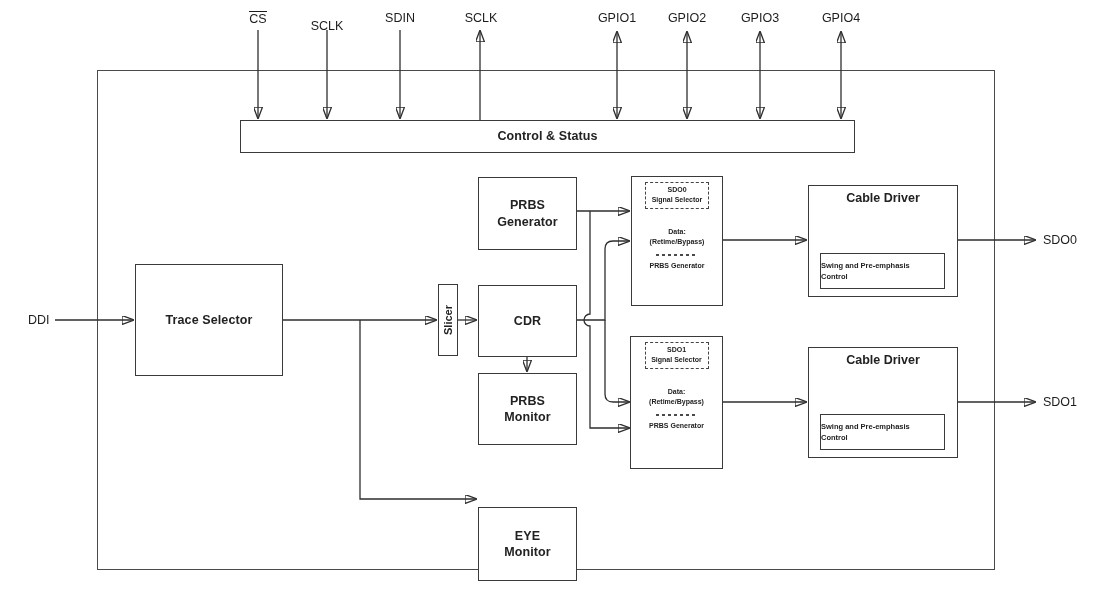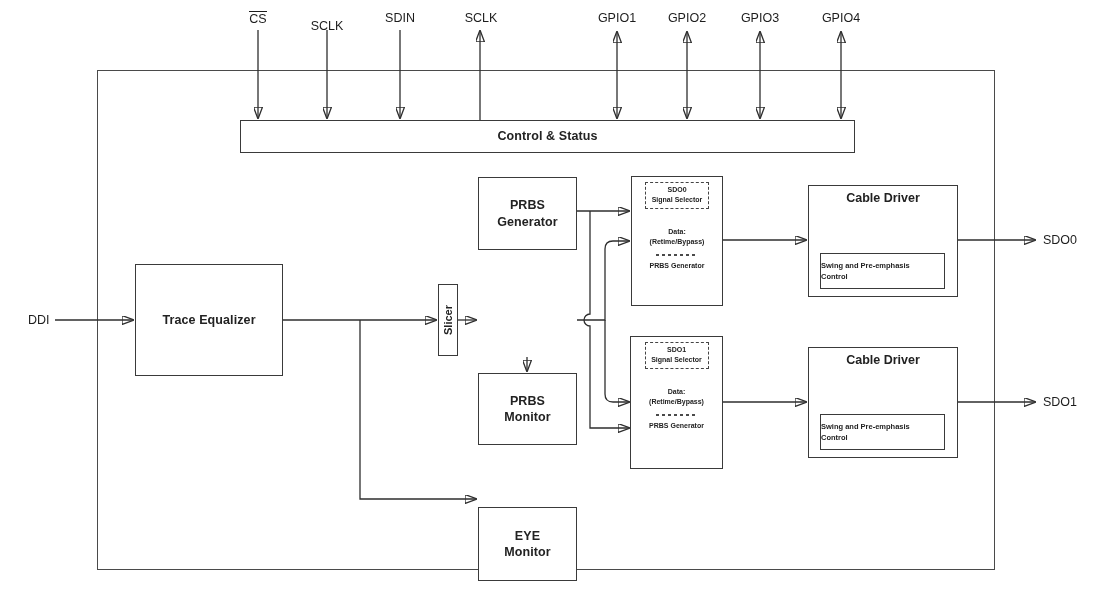--- a/index.html
+++ b/index.html
@@ -153,31 +153,34 @@
 
   <span class="pin-label" style="left:28px; top:313px;">DDI</span>
   <span class="pin-label" style="left:1043px; top:233px;">SDO0</span>
   <span class="pin-label" style="left:1043px; top:395px;">SDO1</span>
 
   <div class="box" style="left:240px; top:120px; width:615px; height:33px;">
     <span class="block-label">Control &amp; Status</span>
   </div>
 
   <div class="box" style="left:135px; top:264px; width:148px; height:112px;">
-    <span class="block-label">Trace Equalizer</span>
+    <span class="block-label">Trace Selector</span>
   </div>
 
   <div class="box slicer-box">
     <span class="slicer-label">Slicer</span>
   </div>
 
   <div class="box" style="left:478px; top:177px; width:99px; height:73px;">
     <span class="block-label"><span>PRBS</span><br><span>Generator</span></span>
   </div>
 
+  <div class="box" style="left:478px; top:285px; width:99px; height:72px;">
+    <span class="block-label">CDR</span>
+  </div>
 
   <div class="box" style="left:478px; top:373px; width:99px; height:72px;">
     <span class="block-label"><span>PRBS</span><br><span>Monitor</span></span>
   </div>
 
   <div class="box" style="left:478px; top:463px; width:99px; height:74px;margin-top:44px;">
     <span class="block-label"><span>EYE</span><br><span>Monitor</span></span>
   </div>
 
   <div class="box selector-box" style="left:631px; top:176px; width:92px; height:130px;">

